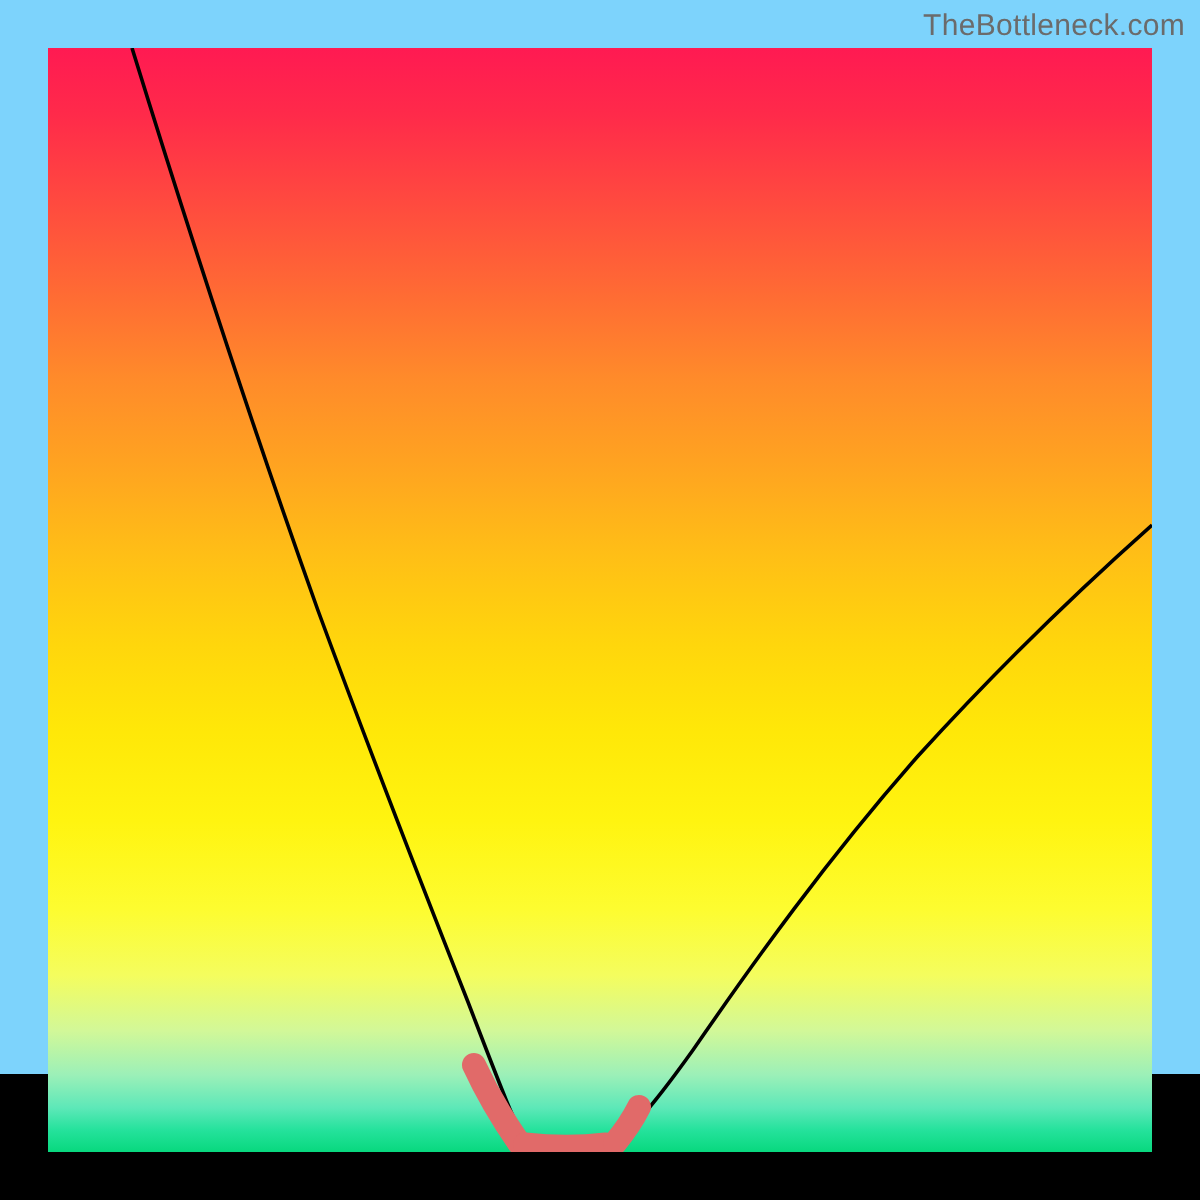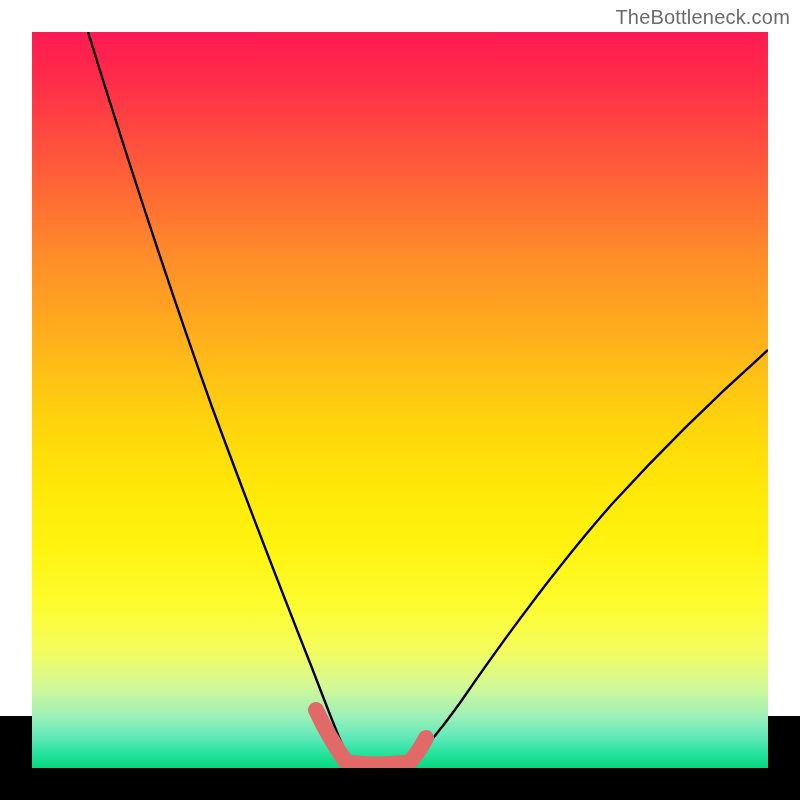--- a/index.html
+++ b/index.html
@@ -9,21 +9,21 @@
     height: 800px;
     background: #000;
     overflow: hidden;
     font-family: Arial, Helvetica, sans-serif;
   }
   .frame {
     position: absolute;
     top: 0; left: 0;
     width: 800px;
     height: 716px;
-    background: #ffffff;
+    background: #7dd3fc;
   }
   .plot-area {
     position: absolute;
     top: 32px;
     left: 32px;
     width: 736px;
     height: 736px;
     overflow: hidden;
   }
   .gradient {

